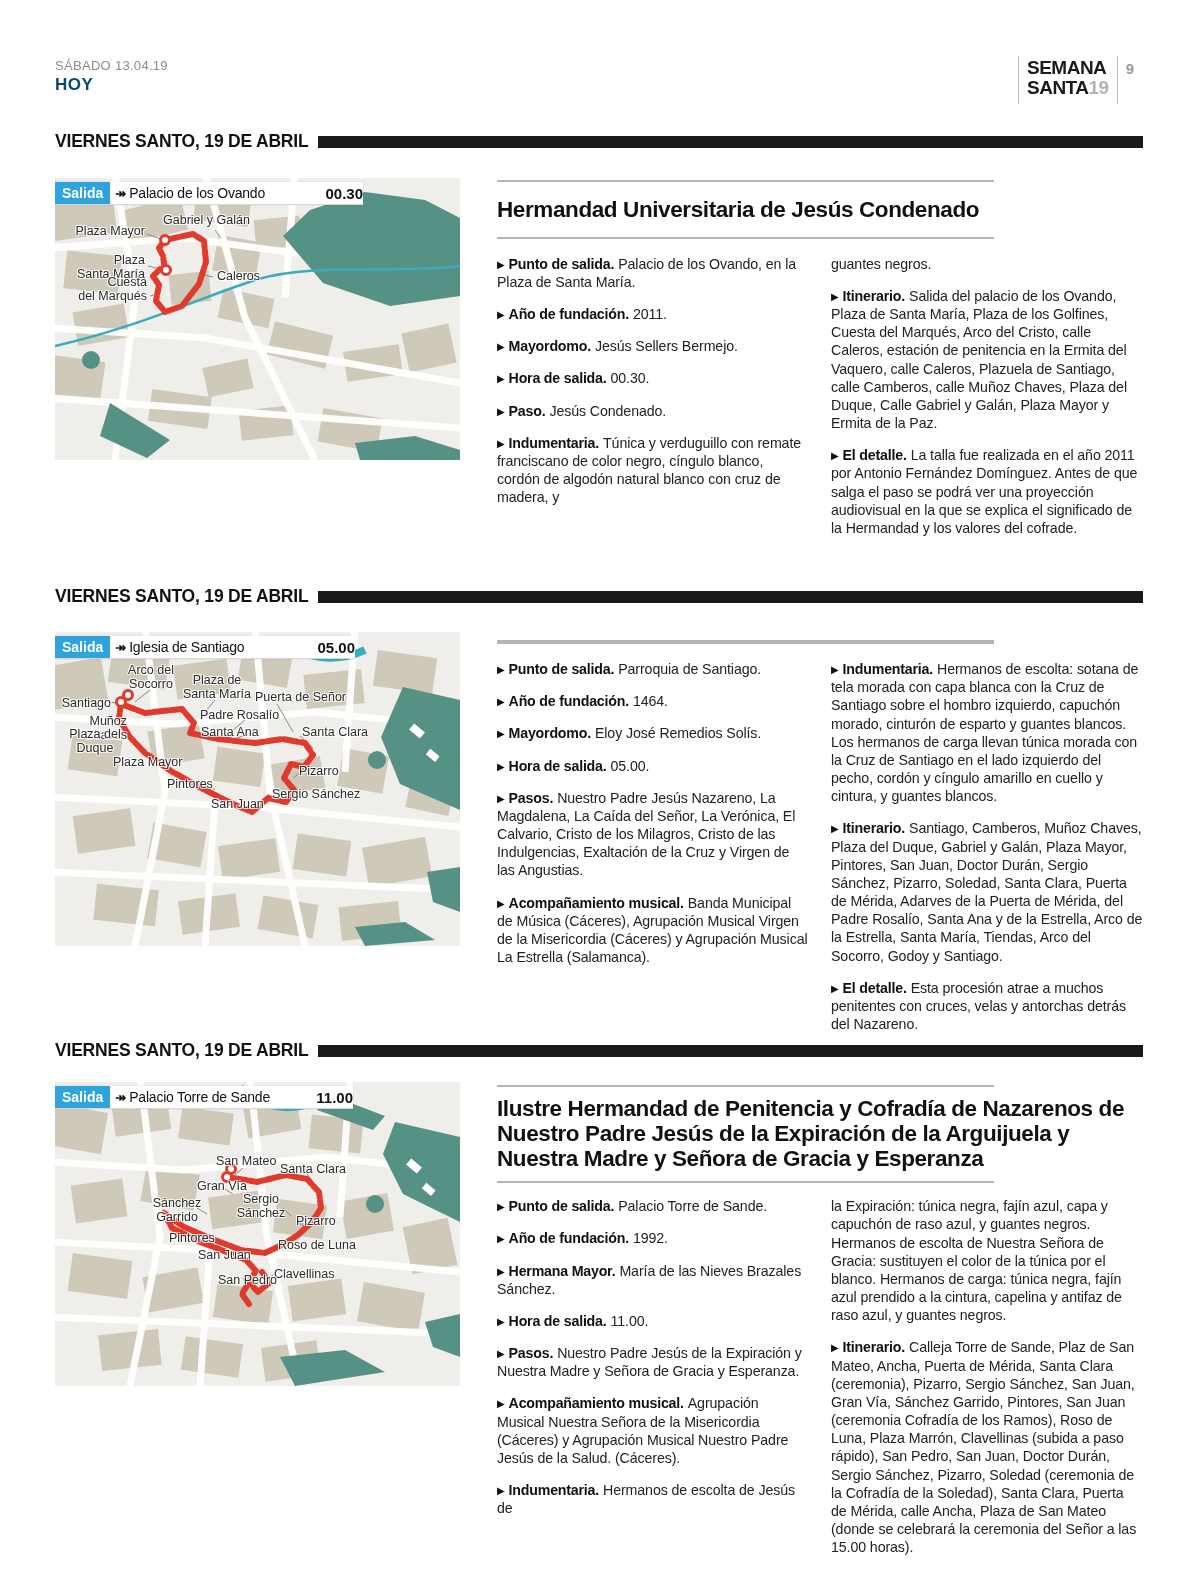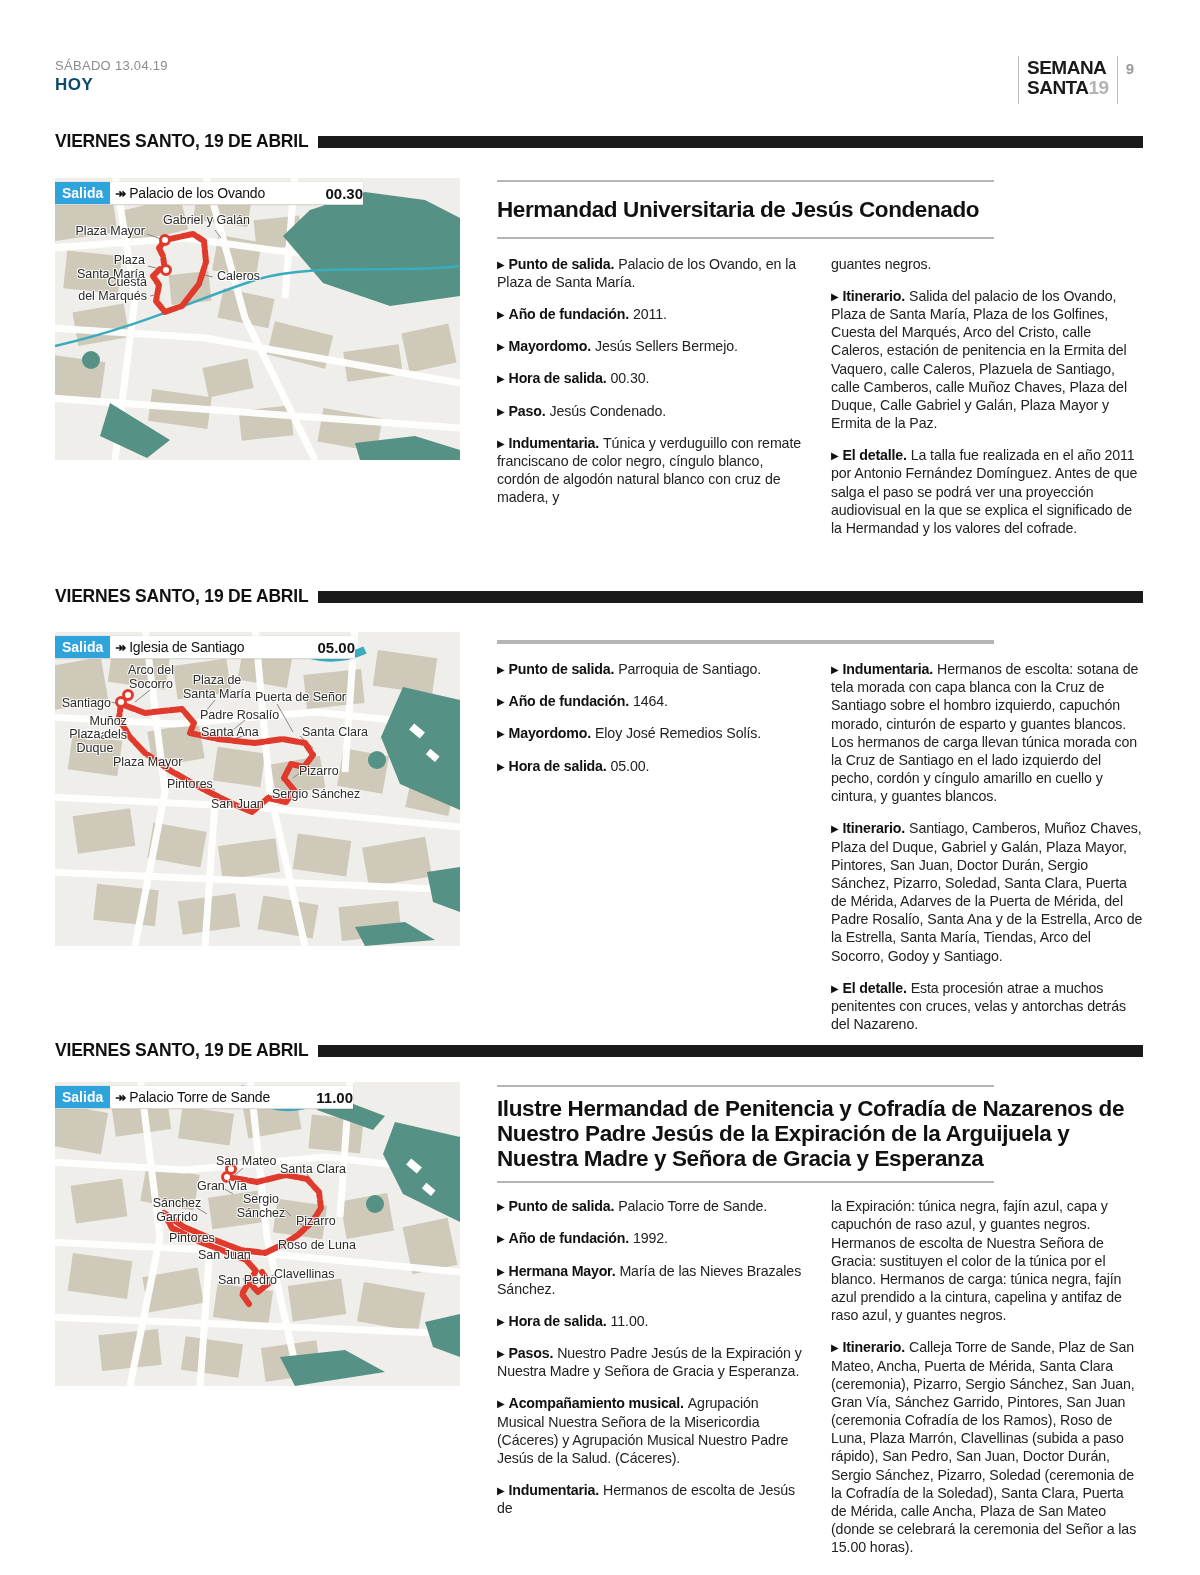--- a/index.html
+++ b/index.html
@@ -255,20 +255,22 @@
 
   <div class="article" style="top:640px;">
     <div class="rule short"></div>
     <div class="rule short"></div>
     <div class="cols">
       <div class="col">
         <p class="entry"><span class="bullet">▶</span><span class="lbl">Punto de salida.</span><span>Parroquia de Santiago.</span></p>
         <p class="entry"><span class="bullet">▶</span><span class="lbl">Año de fundación.</span><span>1464.</span></p>
         <p class="entry"><span class="bullet">▶</span><span class="lbl">Mayordomo.</span><span>Eloy José Remedios Solís.</span></p>
         <p class="entry"><span class="bullet">▶</span><span class="lbl">Hora de salida.</span><span>05.00.</span></p>
+        <p class="entry"><span class="bullet">▶</span><span class="lbl">Pasos.</span><span>Nuestro Padre Jesús Nazareno, La Magdalena, La Caída del Señor, La Verónica, El Calvario, Cristo de los Milagros, Cristo de las Indulgencias, Exaltación de la Cruz y Virgen de las Angustias.</span></p>
+        <p class="entry"><span class="bullet">▶</span><span class="lbl">Acompañamiento musical.</span><span>Banda Municipal de Música (Cáceres), Agrupación Musical Virgen de la Misericordia (Cáceres) y Agrupación Musical La Estrella (Salamanca).</span></p>
       </div>
       <div class="col">
         <p class="entry"><span class="bullet">▶</span><span class="lbl">Indumentaria.</span><span>Hermanos de escolta: sotana de tela morada con capa blanca con la Cruz de Santiago sobre el hombro izquierdo, capuchón morado, cinturón de esparto y guantes blancos. Los hermanos de carga llevan túnica morada con la Cruz de Santiago en el lado izquierdo del pecho, cordón y cíngulo amarillo en cuello y cintura, y guantes blancos.</span></p>
         <p class="entry"><span class="bullet">▶</span><span class="lbl">Itinerario.</span><span>Santiago, Camberos, Muñoz Chaves, Plaza del Duque, Gabriel y Galán, Plaza Mayor, Pintores, San Juan, Doctor Durán, Sergio Sánchez, Pizarro, Soledad, Santa Clara, Puerta de Mérida, Adarves de la Puerta de Mérida, del Padre Rosalío, Santa Ana y de la Estrella, Arco de la Estrella, Santa María, Tiendas, Arco del Socorro, Godoy y Santiago.</span></p>
         <p class="entry"><span class="bullet">▶</span><span class="lbl">El detalle.</span><span>Esta procesión atrae a muchos penitentes con cruces, velas y antorchas detrás del Nazareno.</span></p>
       </div>
     </div>
   </div>
 
   <div class="kicker" style="top:1040px;">

